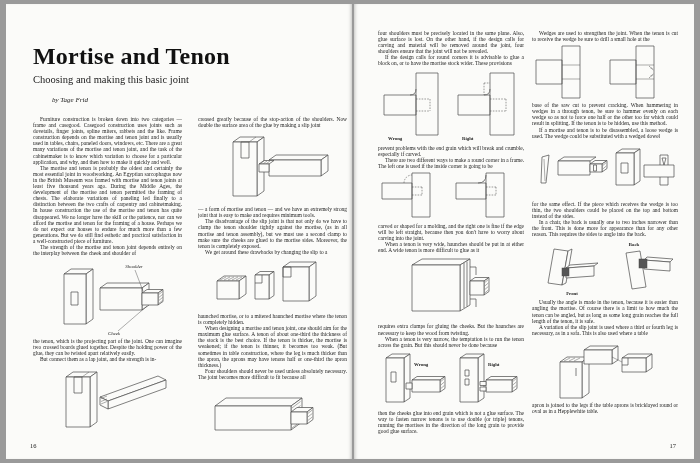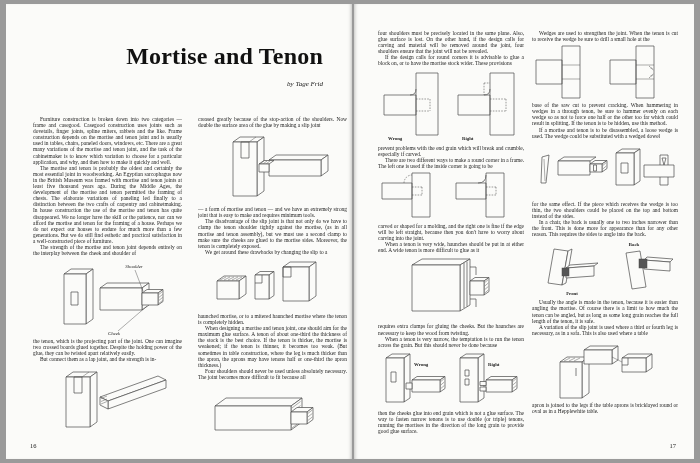--- a/index.html
+++ b/index.html
@@ -3,21 +3,21 @@
 <meta charset="utf-8">
 <style>
   html,body{margin:0;padding:0;}
   body{
     width:700px;height:463px;background:#9a9a9a;position:relative;overflow:hidden;
     font-family:"Liberation Serif","DejaVu Serif",serif;color:#1c1c1c;
   }
   .page{position:absolute;top:4px;height:455px;background:#fbfbf9;overflow:hidden;}
   #page-left{left:6px;width:346px;box-shadow:inset -3px 0 4px -3px rgba(0,0,0,.35);}
   #page-right{left:354px;width:340px;box-shadow:inset 3px 0 4px -3px rgba(0,0,0,.35);}
-  .titleblock{position:absolute;left:27px;top:40px;width:290px;text-align:right;}
+  .titleblock{position:absolute;left:27px;top:40px;width:290px;}
   h1{margin:0;font-size:24px;line-height:25px;font-weight:700;letter-spacing:.2px;color:#111;}
   .subtitle{margin-top:5px;font-size:10.5px;color:#222;}
   .byline{margin-top:11px;font-size:7px;font-style:italic;color:#222;padding-left:19px;}
   .col{position:absolute;font-size:5.4px;line-height:6.1px;overflow:hidden;}
   #l-col1{left:27px;top:112px;width:149px;height:343px;}
   #l-col2{left:192px;top:112px;width:149px;height:343px;}
   #r-col1{left:24px;top:26px;width:146px;height:424px;}
   #r-col2{left:178px;top:26px;width:146px;height:424px;}
   .para{margin:0;text-align:justify;text-indent:7px;hyphens:none;}
   .para.cont{text-indent:0;}
@@ -33,20 +33,21 @@
   svg text{font-family:"Liberation Serif","DejaVu Serif",serif;font-size:5px;fill:#222;}
   svg text.cap{font-weight:bold;font-size:4.8px;}
   svg text.it{font-style:italic;font-size:4.8px;}
 </style>
 </head>
 <body>
 
 <div class="page" id="page-left">
   <div class="titleblock">
     <h1>Mortise and Tenon</h1>
+    <div class="subtitle">Choosing and making this basic joint</div>
     <div class="byline">by Tage Frid</div>
   </div>
 
   <div class="col" id="l-col1">
     <p class="para">Furniture construction is broken down into two categories — frame and casegood. Casegood construction uses joints such as dovetails, finger joints, spline miters, rabbets and the like. Frame construction depends on the mortise and tenon joint and is usually used in tables, chairs, paneled doors, windows, etc. There are a great many variations of the mortise and tenon joint, and the task of the cabinetmaker is to know which variation to choose for a particular application, and why, and then how to make it quickly and well.</p>
     <p class="para">The mortise and tenon is probably the oldest and certainly the most essential joint in woodworking. An Egyptian sarcophagus now in the British Museum was framed with mortise and tenon joints at least five thousand years ago. During the Middle Ages, the development of the mortise and tenon permitted the framing of chests. The elaborate variations of paneling led finally to a distinction between the two crafts of carpentry and cabinetmaking. In house construction the use of the mortise and tenon has quite disappeared. We no longer have the skill or the patience, nor can we afford the mortise and tenon for the framing of a house. Perhaps we do not expect our houses to endure for much more than a few generations. But we do still find esthetic and practical satisfaction in a well-constructed piece of furniture.</p>
     <p class="para">The strength of the mortise and tenon joint depends entirely on the interplay between the cheek and shoulder of</p>
 
     <svg class="fig" width="140" height="78" viewBox="0 0 140 78">
       <polygon class="fc" points="26,16 48,16 55,11 33,11"></polygon>

